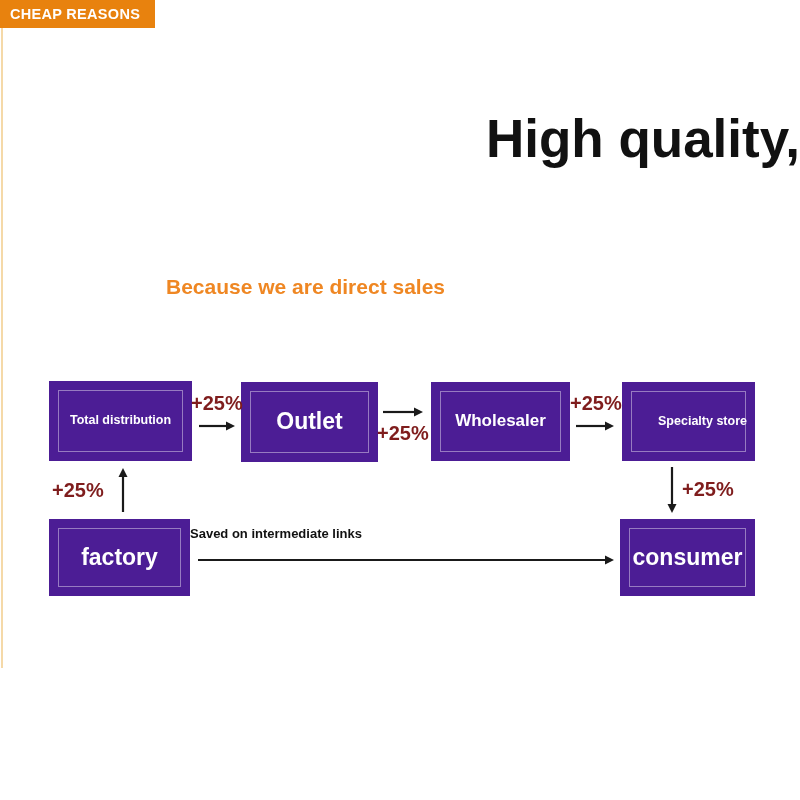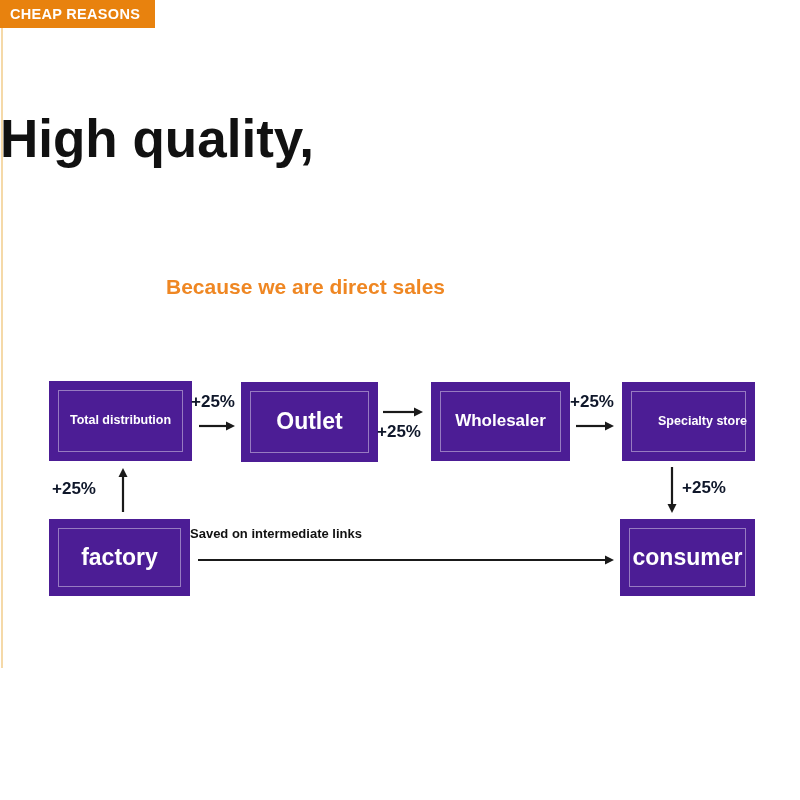--- a/index.html
+++ b/index.html
@@ -53,21 +53,21 @@
     padding-left: 10px;
     white-space: nowrap;
   }
 
   
   .title-block {
     position: absolute;
     left: 0;
     top: 104px;
     width: 800px;
-    text-align: left;
+    text-align: right;
   }
   .title-line {
     color: #111111;
     font-weight: bold;
     font-size: 53px;
     line-height: 1.32;
     white-space: nowrap;
   }
 
   .subtitle {
@@ -131,23 +131,23 @@
   #node-specialty-store .node-label    { font-size: 12.5px; }
   #node-factory .node-label            { font-size: 23px; }
   #node-consumer .node-label           { font-size: 23px; }
 
   
   .connector {
     position: absolute;
   }
   .conn-label {
     position: absolute;
-    color: #0f172a;
-    font-weight: bold;
-    font-size: 17px;
+    color: #7f1d1d;
+    font-weight: bold;
+    font-size: 20px;
     white-space: nowrap;
   }
   .conn-svg {
     position: absolute;
     left: 0;
     top: 0;
     overflow: visible;
   }
 
   

